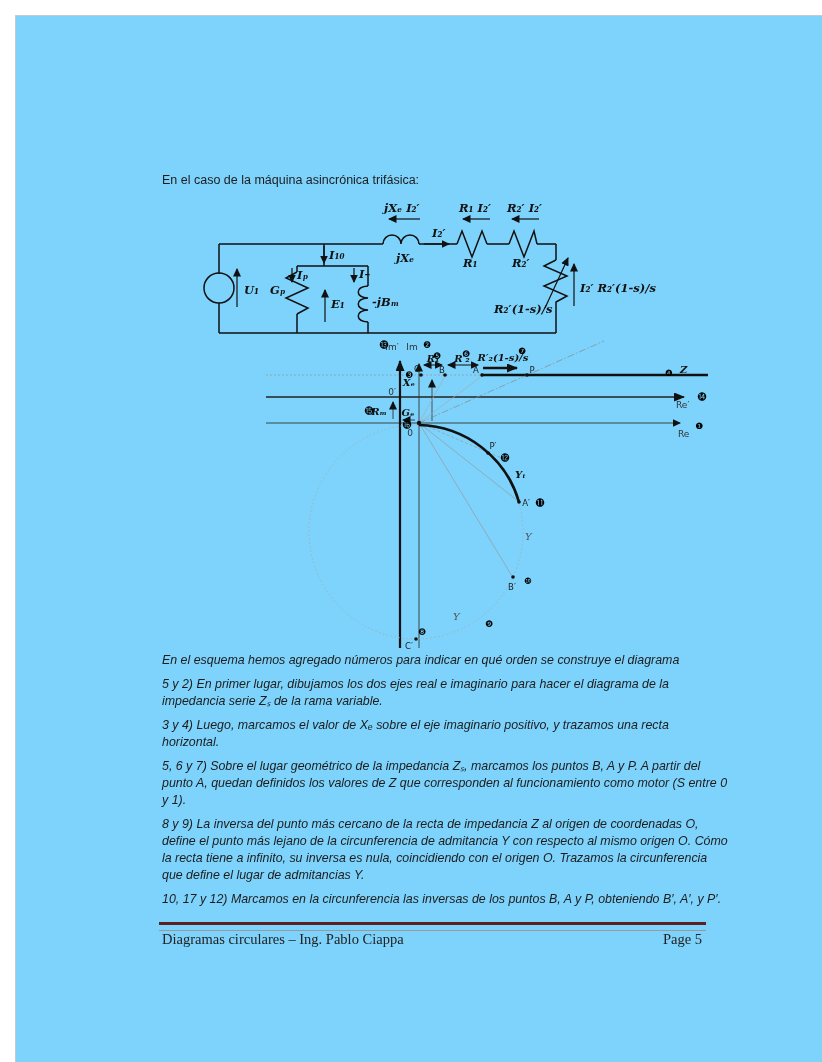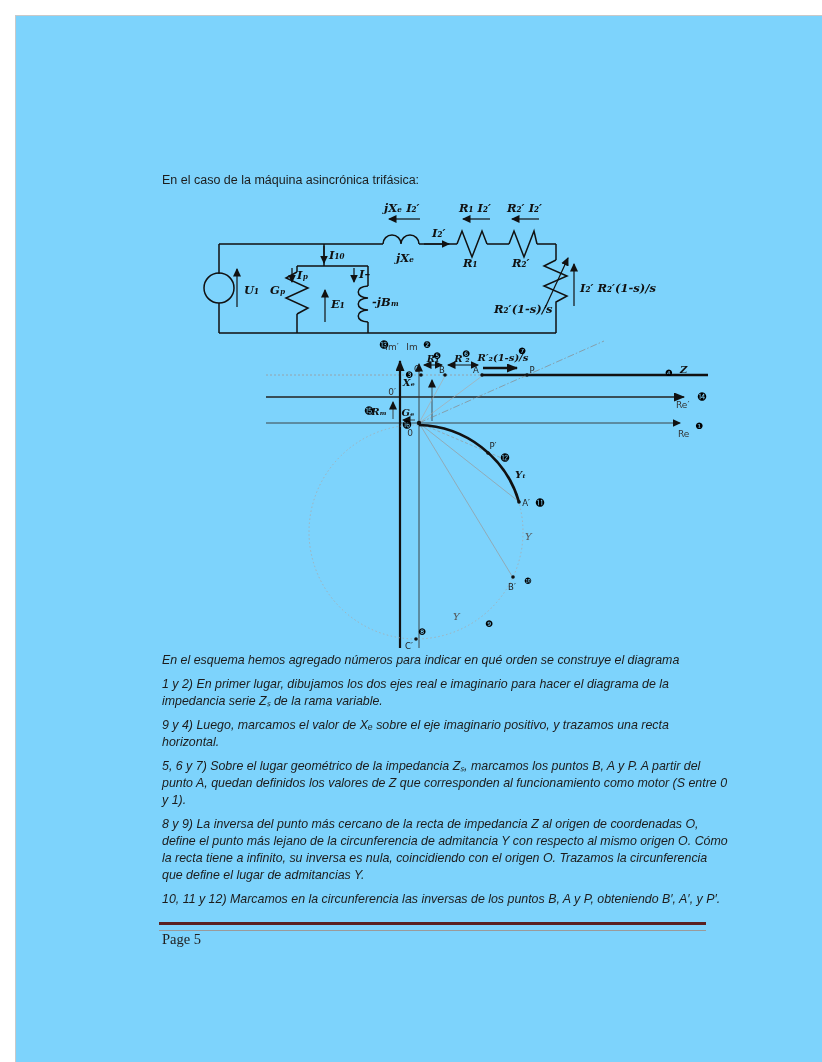--- a/index.html
+++ b/index.html
@@ -171,26 +171,27 @@
       <text class="marker-num" x="489" y="445" text-anchor="middle">⓬</text>
       <text class="marker-num" x="368" y="332" text-anchor="middle">⓭</text>
       <text class="marker-num" x="686" y="384" text-anchor="middle">⓮</text>
       <text class="marker-num" x="353" y="398" text-anchor="middle">⓯</text>
       <text class="marker-num" x="391" y="412" text-anchor="middle">⓰</text>
     </g>
   </svg>
 
   <div class="text-flow">
     <p>En el esquema hemos agregado números para indicar en qué orden se construye el diagrama</p>
-    <p>1 y 2) En primer lugar, dibujamos los dos ejes real e imaginario para hacer el diagrama de la impedancia serie Zₛ de la rama variable.</p>
-    <p>9 y 4) Luego, marcamos el valor de Xₑ sobre el eje imaginario positivo, y trazamos una recta horizontal.</p>
+    <p>5 y 2) En primer lugar, dibujamos los dos ejes real e imaginario para hacer el diagrama de la impedancia serie Zₛ de la rama variable.</p>
+    <p>3 y 4) Luego, marcamos el valor de Xₑ sobre el eje imaginario positivo, y trazamos una recta horizontal.</p>
     <p>5, 6 y 7) Sobre el lugar geométrico de la impedancia Zₛ, marcamos los puntos B, A y P. A partir del punto A, quedan definidos los valores de Z que corresponden al funcionamiento como motor (S entre 0 y 1).</p>
     <p>8 y 9) La inversa del punto más cercano de la recta de impedancia Z al origen de coordenadas O, define el punto más lejano de la circunferencia de admitancia Y con respecto al mismo origen O. Cómo la recta tiene a infinito, su inversa es nula, coincidiendo con el origen O. Trazamos la circunferencia que define el lugar de admitancias Y.</p>
-    <p>10, 11 y 12) Marcamos en la circunferencia las inversas de los puntos B, A y P, obteniendo B′, A′, y P′.</p>
+    <p>10, 17 y 12) Marcamos en la circunferencia las inversas de los puntos B, A y P, obteniendo B′, A′, y P′.</p>
   </div>
 
   <div class="footer-rule"></div>
   <div class="footer">
+    <span>Diagramas circulares – Ing. Pablo Ciappa</span>
     <span>Page 5</span>
   </div>
 
   <div class="bottom-band"></div>
 </div>
 
 </body></html>

